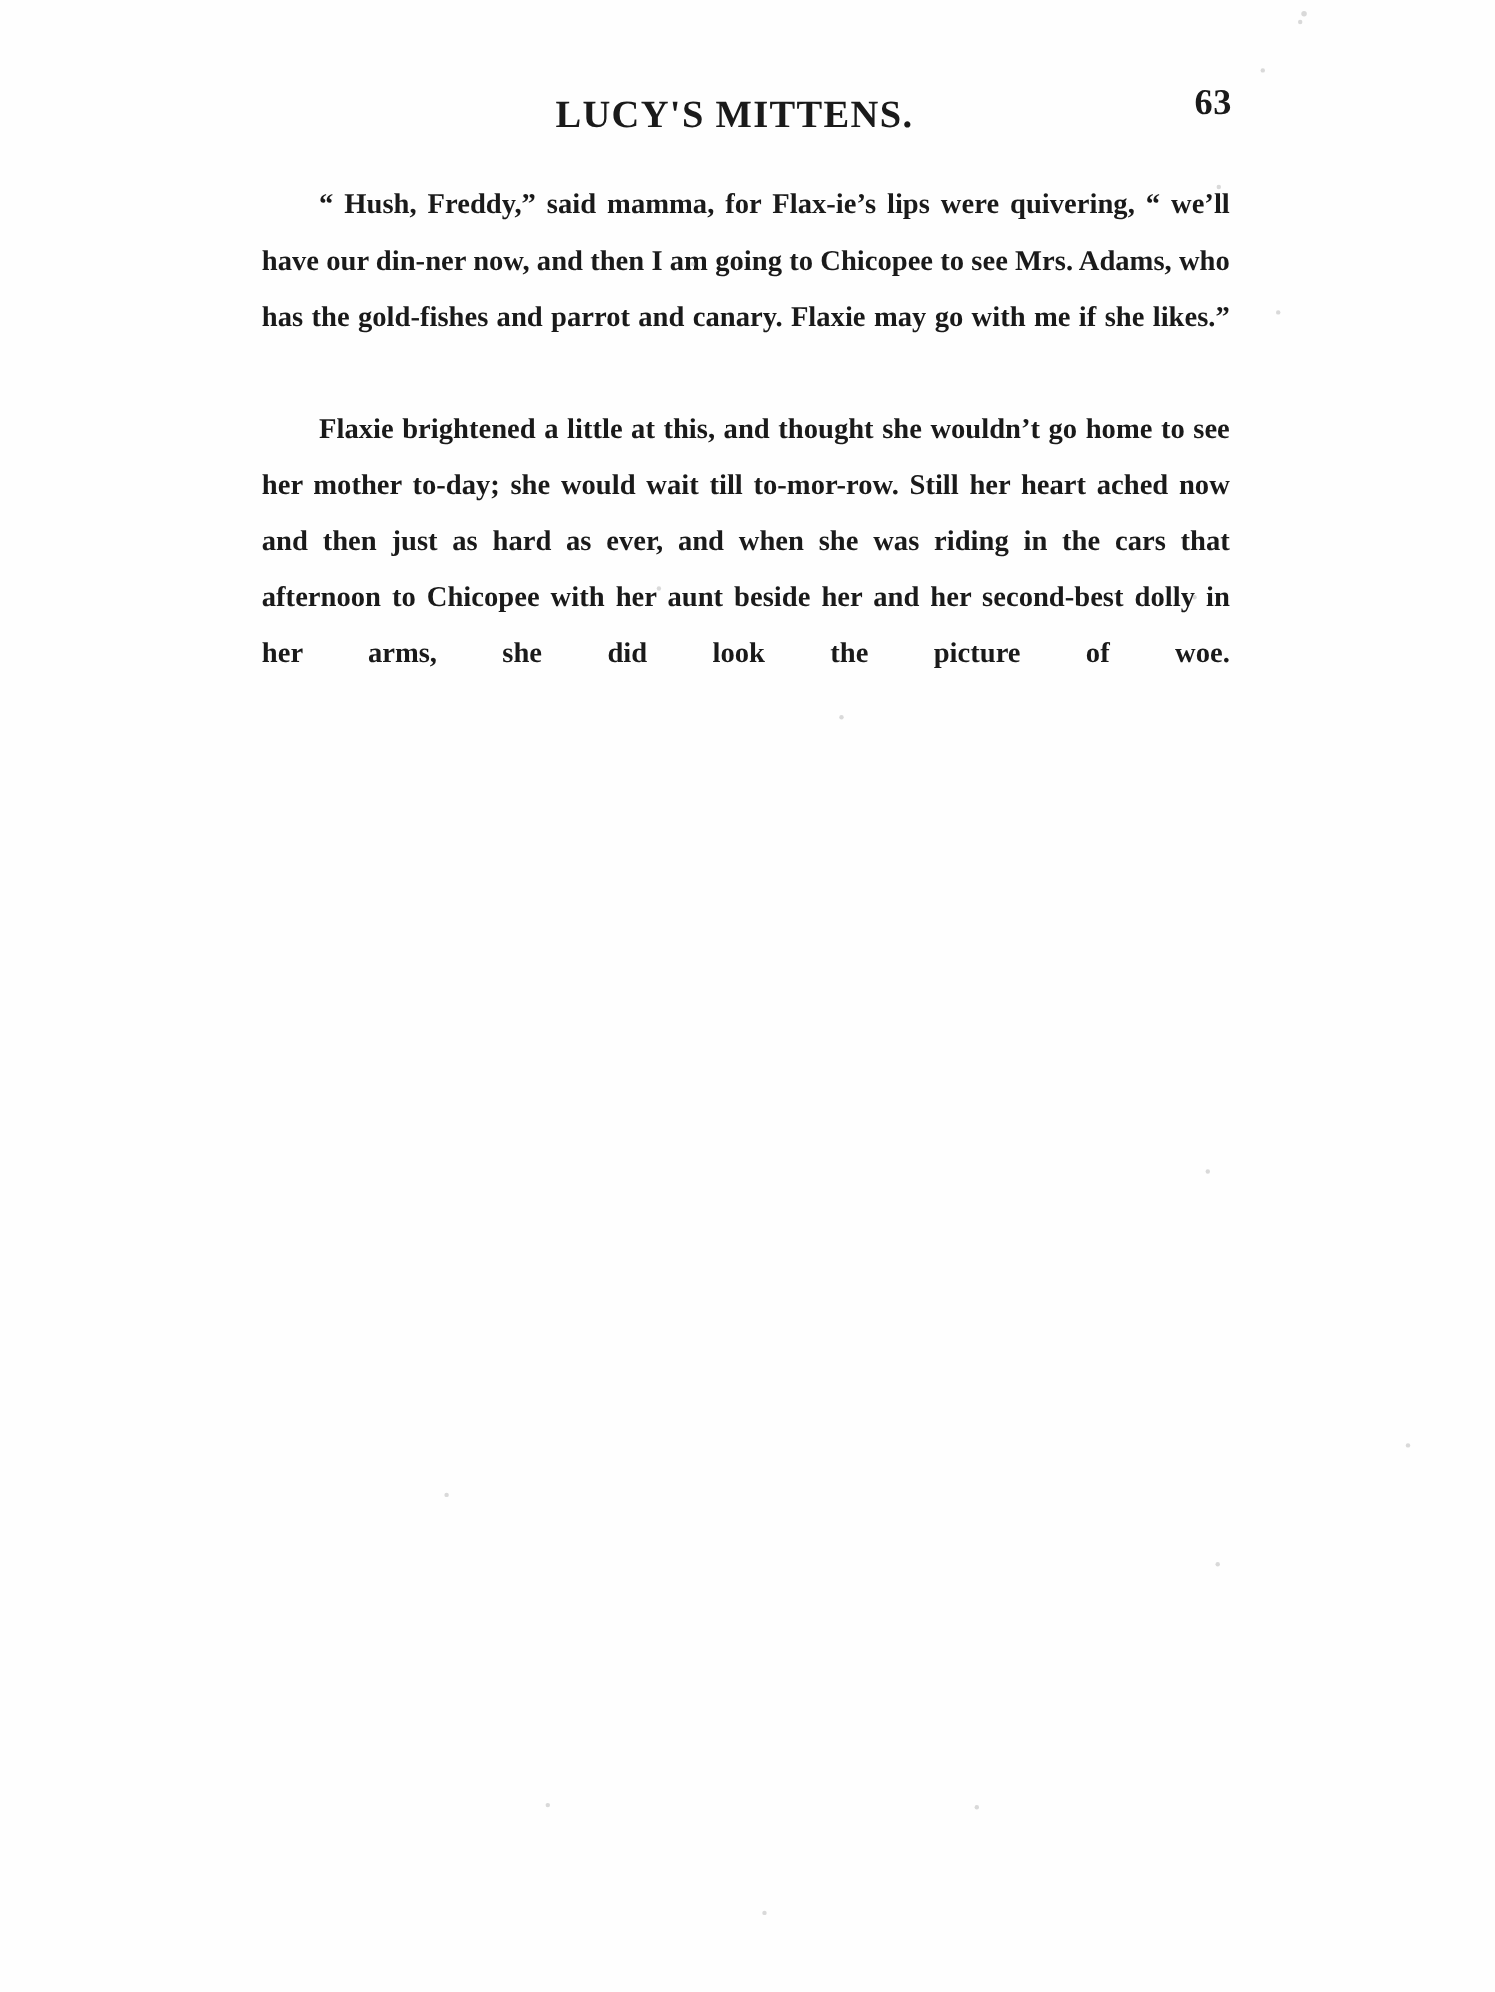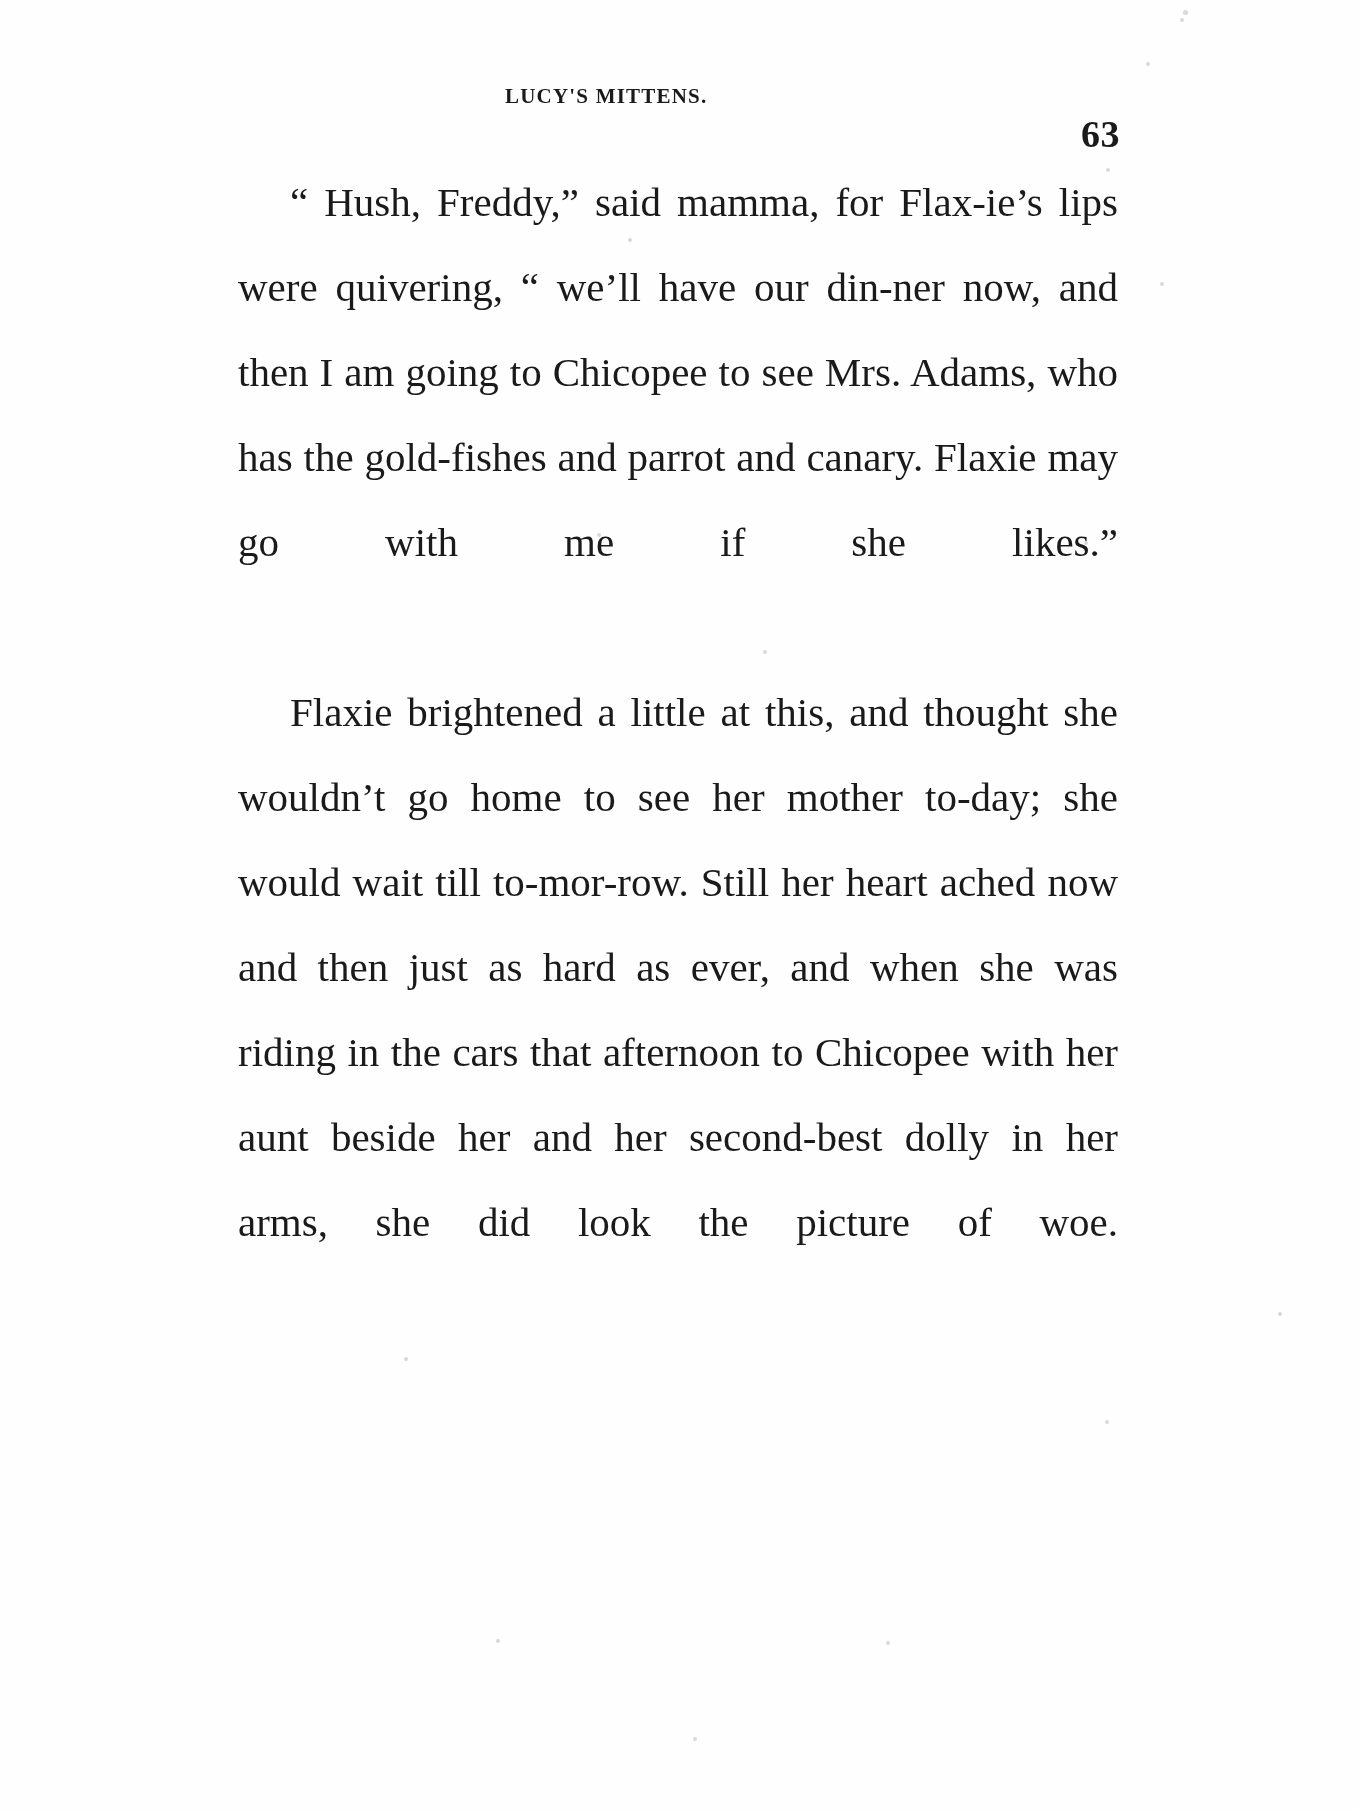--- a/index.html
+++ b/index.html
@@ -26,49 +26,49 @@
     position: absolute;
     top: 84px;
     left: 240px;
     width: 880px;
     height: 40px;
   }
   .running-head {
     position: absolute;
     left: 265px;
     top: 0;
-    font-size: 21px;
+    font-size: 35px;
     letter-spacing: 1.2px;
     font-variant: small-caps;
     text-transform: uppercase;
     font-weight: 600;
   }
   .folio {
     position: absolute;
     right: 0;
     top: -8px;
-    font-size: 38px;
+    font-size: 33px;
     font-weight: 700;
     letter-spacing: 0.5px;
-    margin-top: 36px;
   }
   .body-text {
     position: absolute;
     top: 160px;
     left: 238px;
     width: 880px;
   }
   p.para {
     margin: 0 0 0 0;
-    font-size: 41px;
-    line-height: 85px;
+    font-size: 26px;
+    line-height: 51px;
     text-align: justify;
     text-justify: inter-word;
     text-indent: 52px;
     hyphens: manual;
+    font-weight: bold;
   }
   p.para + p.para {
     margin-top: 0;
   }
   
   p.para::after {
     content: "";
     display: inline-block;
     width: 100%;
   }

